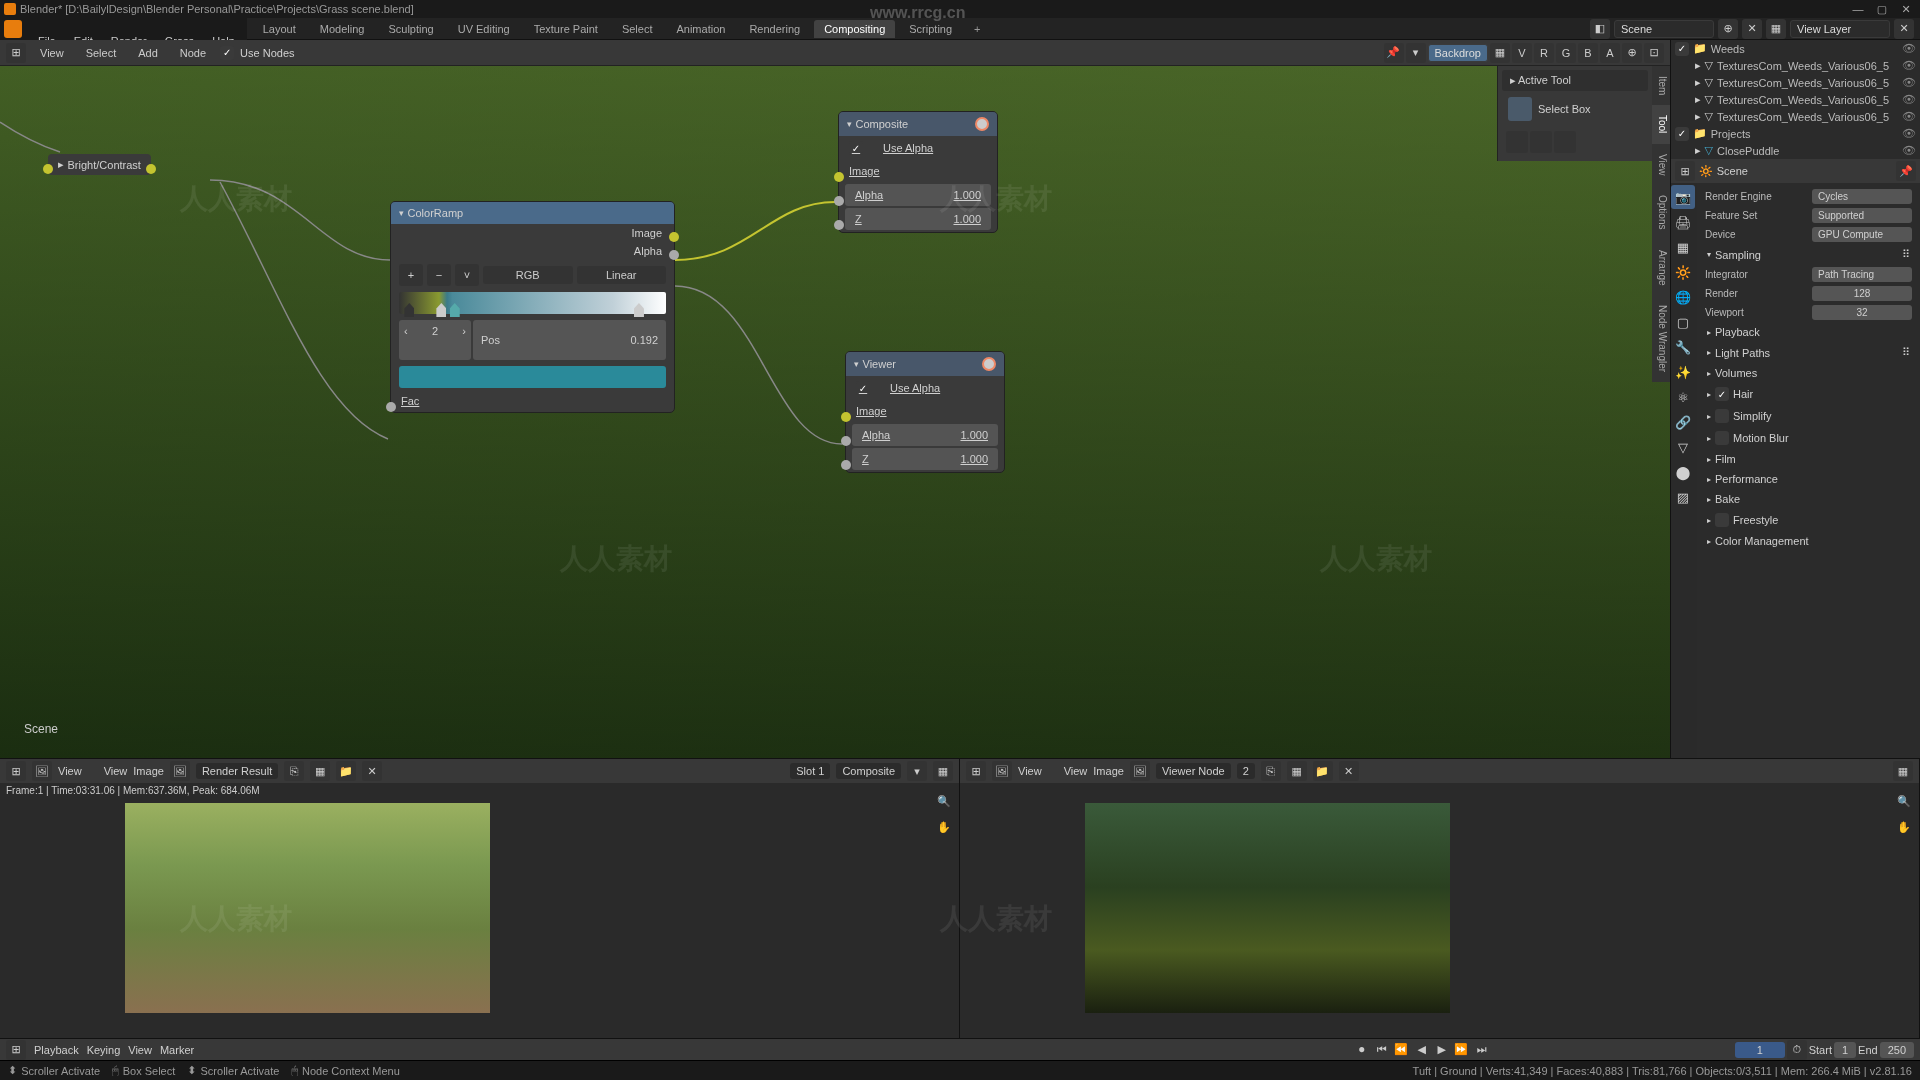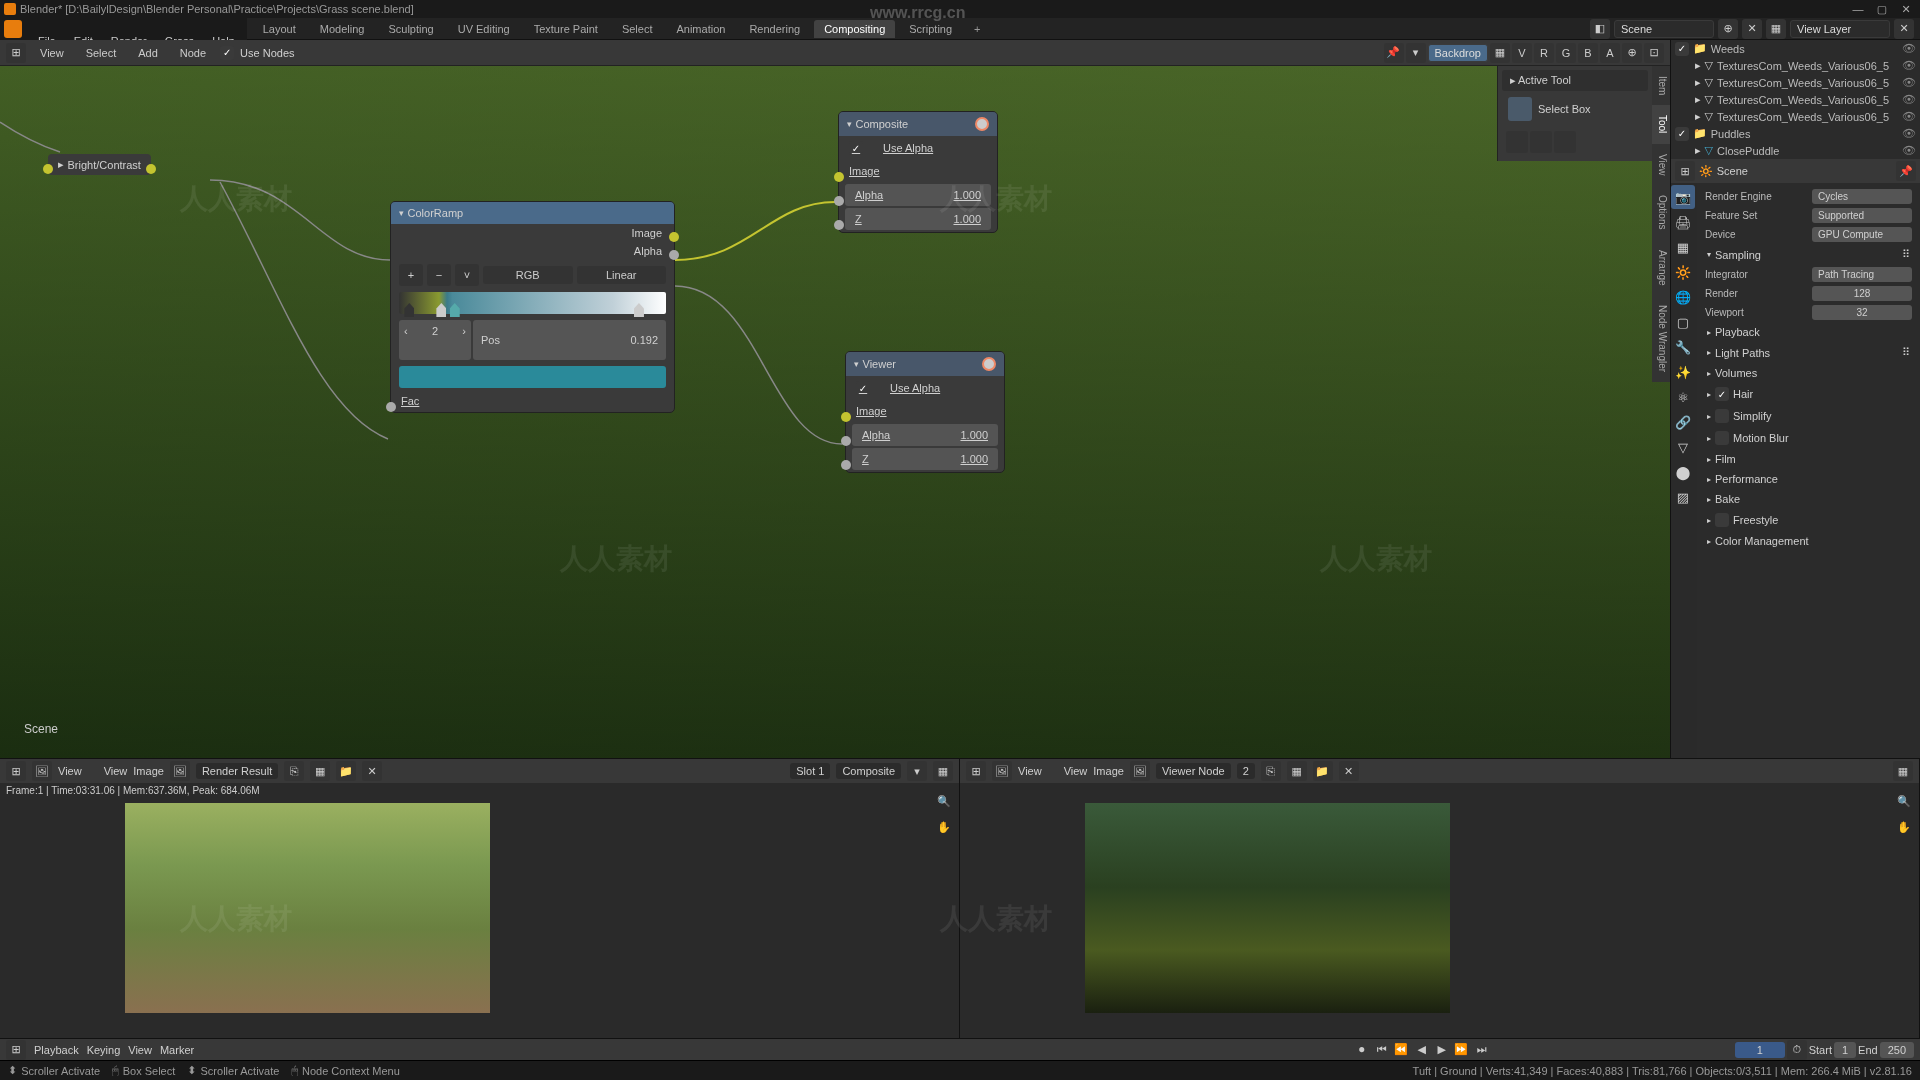--- a/index.html
+++ b/index.html
@@ -337,21 +337,21 @@
         </div>
       <div class="outliner-row" style="padding-left:24px;">
           <span>▸</span>
           <span>▽</span>
           <span class="nm">TexturesCom_Weeds_Various06_5</span>
           <span class="r">👁</span>
         </div>
       <div class="outliner-row">
           <span class="checkbox on"></span>
           <span>📁</span>
-          <span class="nm">Puddles</span>
+          <span class="nm">Projects</span>
           <span class="r">👁</span>
         </div>
       <div class="outliner-row" style="padding-left:24px;">
           <span>▸</span>
           <span style="color:#4ac;">▽</span>
           <span class="nm">ClosePuddle</span>
           <span class="r">👁</span>
         </div>
     </div>
     <div class="outliner-header">

